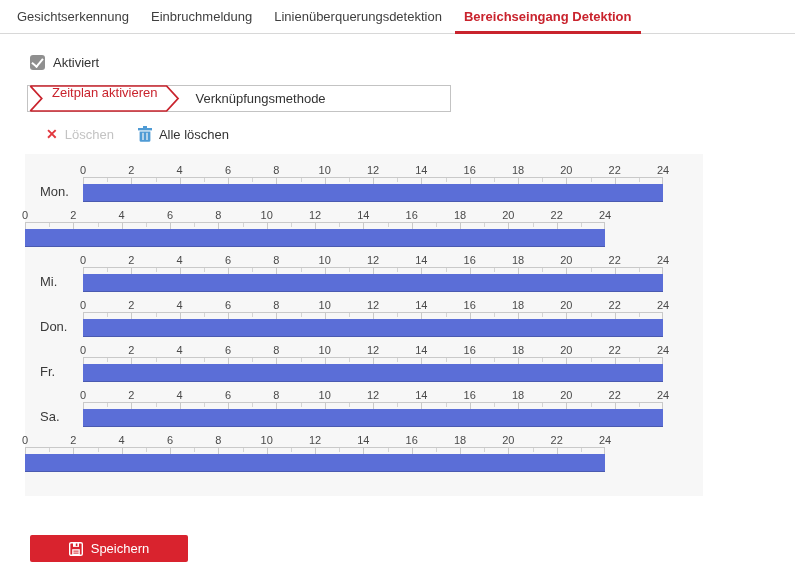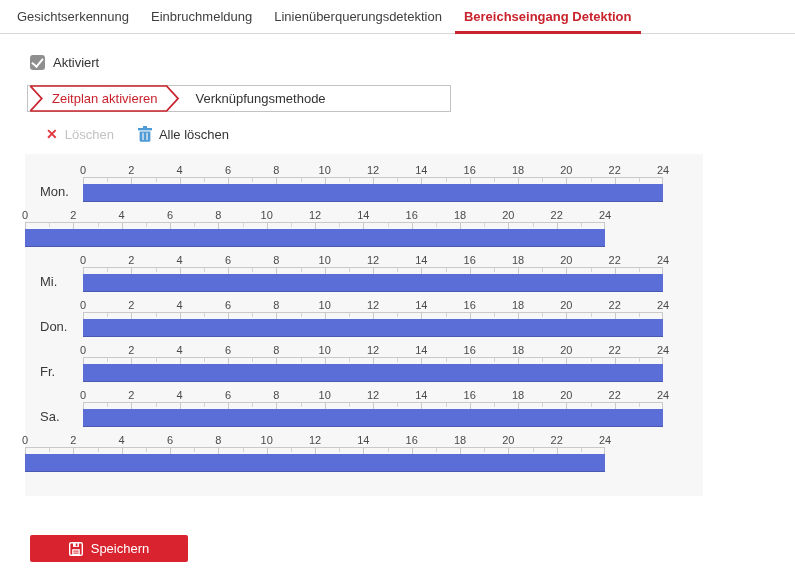--- a/index.html
+++ b/index.html
@@ -13,21 +13,21 @@
 
   
   .enable-row { display:flex; align-items:flex-start; margin:21px 0 0 30px; height:16px; }
   .checkbox { width:15px; height:15px; border-radius:3px; background:#8f8f8f; position:relative; cursor:pointer; }
   .checkbox.active::after { content:""; position:absolute; left:4px; top:1px; width:5px; height:9px; border:solid #fff; border-width:0 2px 2px 0; transform:rotate(40deg); }
   .enable-label { margin-left:8px; font-size:13px; color:#333; }
 
   
   .subtabbar { display:flex; align-items:center; margin:14px 0 0 27px; width:424px; height:27px; border:1px solid #c3c3c3; background:#fff; }
   .subtab { font-size:13px; color:#333; padding:0 14px; cursor:pointer; white-space:nowrap; }
-  .subtab.arrowed { position:relative; padding:0 24px; height:27px; display:flex; align-items:center; }
+  .subtab.arrowed { position:relative; padding:0 24px; height:27px; display:flex; }
   .subtab.arrowed .arrow-outline { position:absolute; left:0; top:0; width:100%; height:100%; pointer-events:none; }
   .subtab.active { color:#c9232d; }
 
   
   .toolbar { display:flex; align-items:center; margin:10px 0 0 46px; height:24px; }
   .tool-btn { display:flex; align-items:center; cursor:pointer; font-size:13px; }
   .tool-btn .x-glyph { color:#e2383f; font-size:14px; font-weight:bold; line-height:14px; }
   .tool-btn.disabled .tool-label { color:#c3c3c3; }
   .tool-label { margin-left:7px; color:#333; }
   .tool-btn + .tool-btn { margin-left:24px; }

